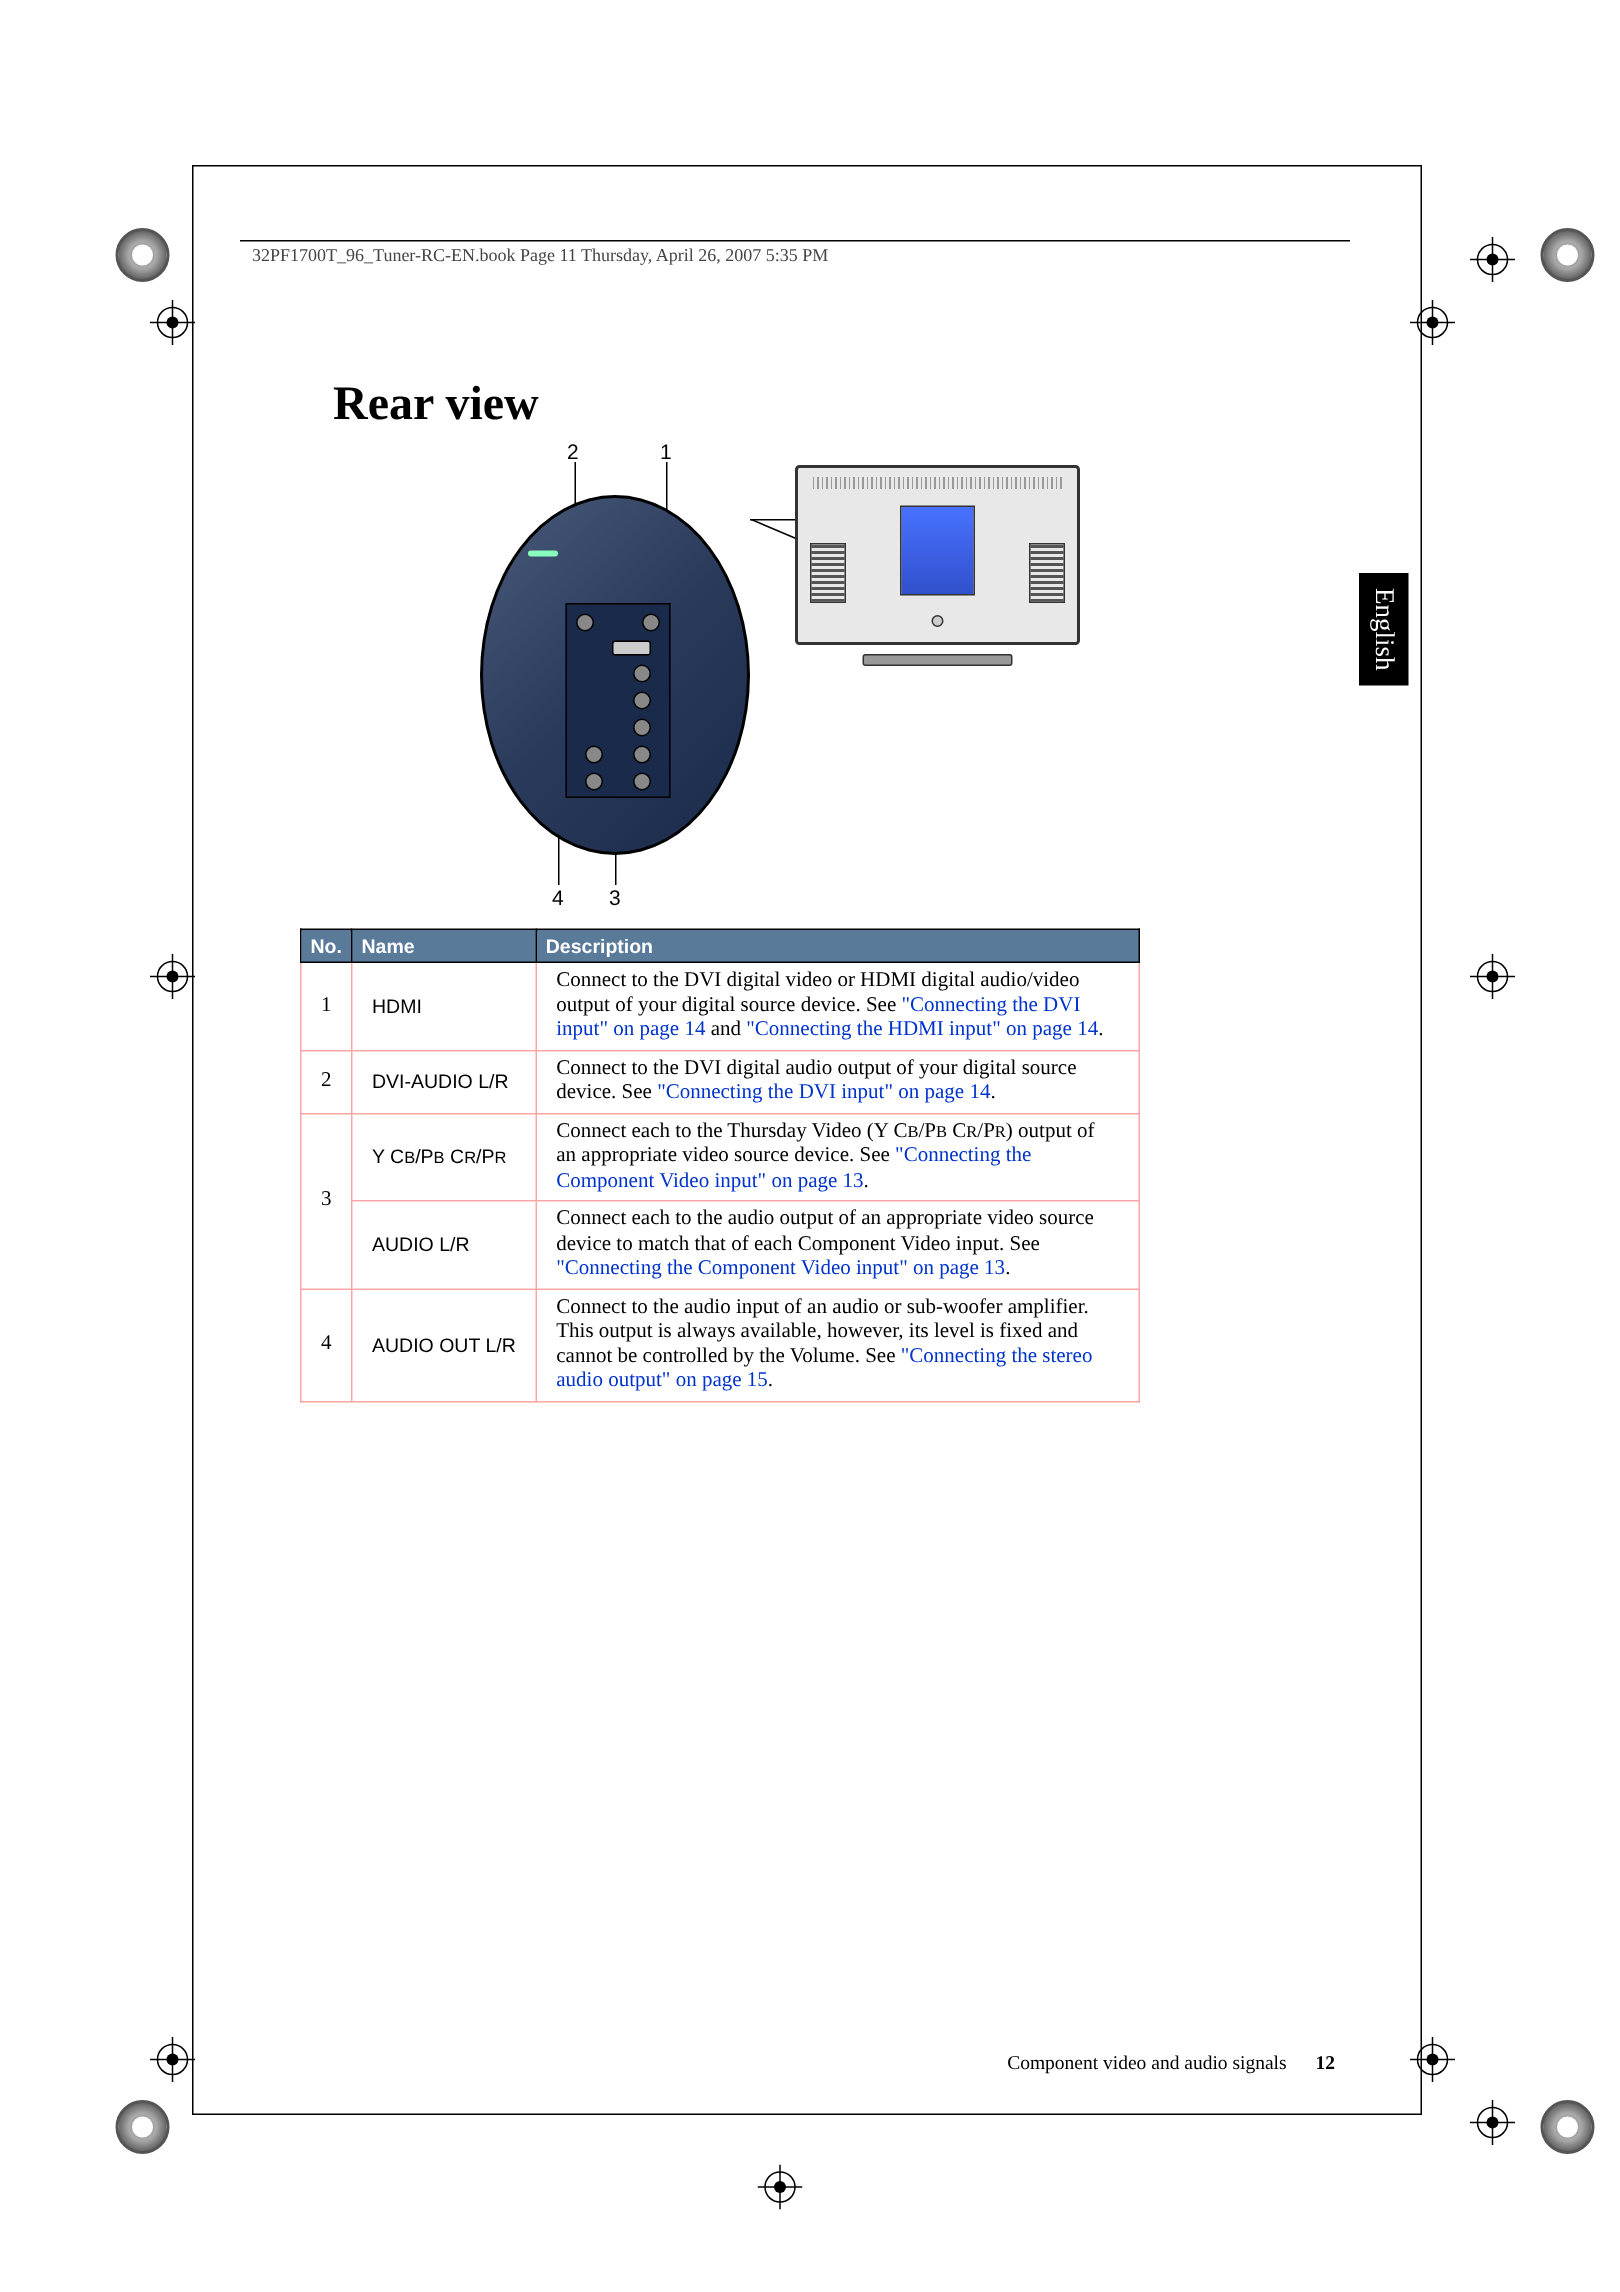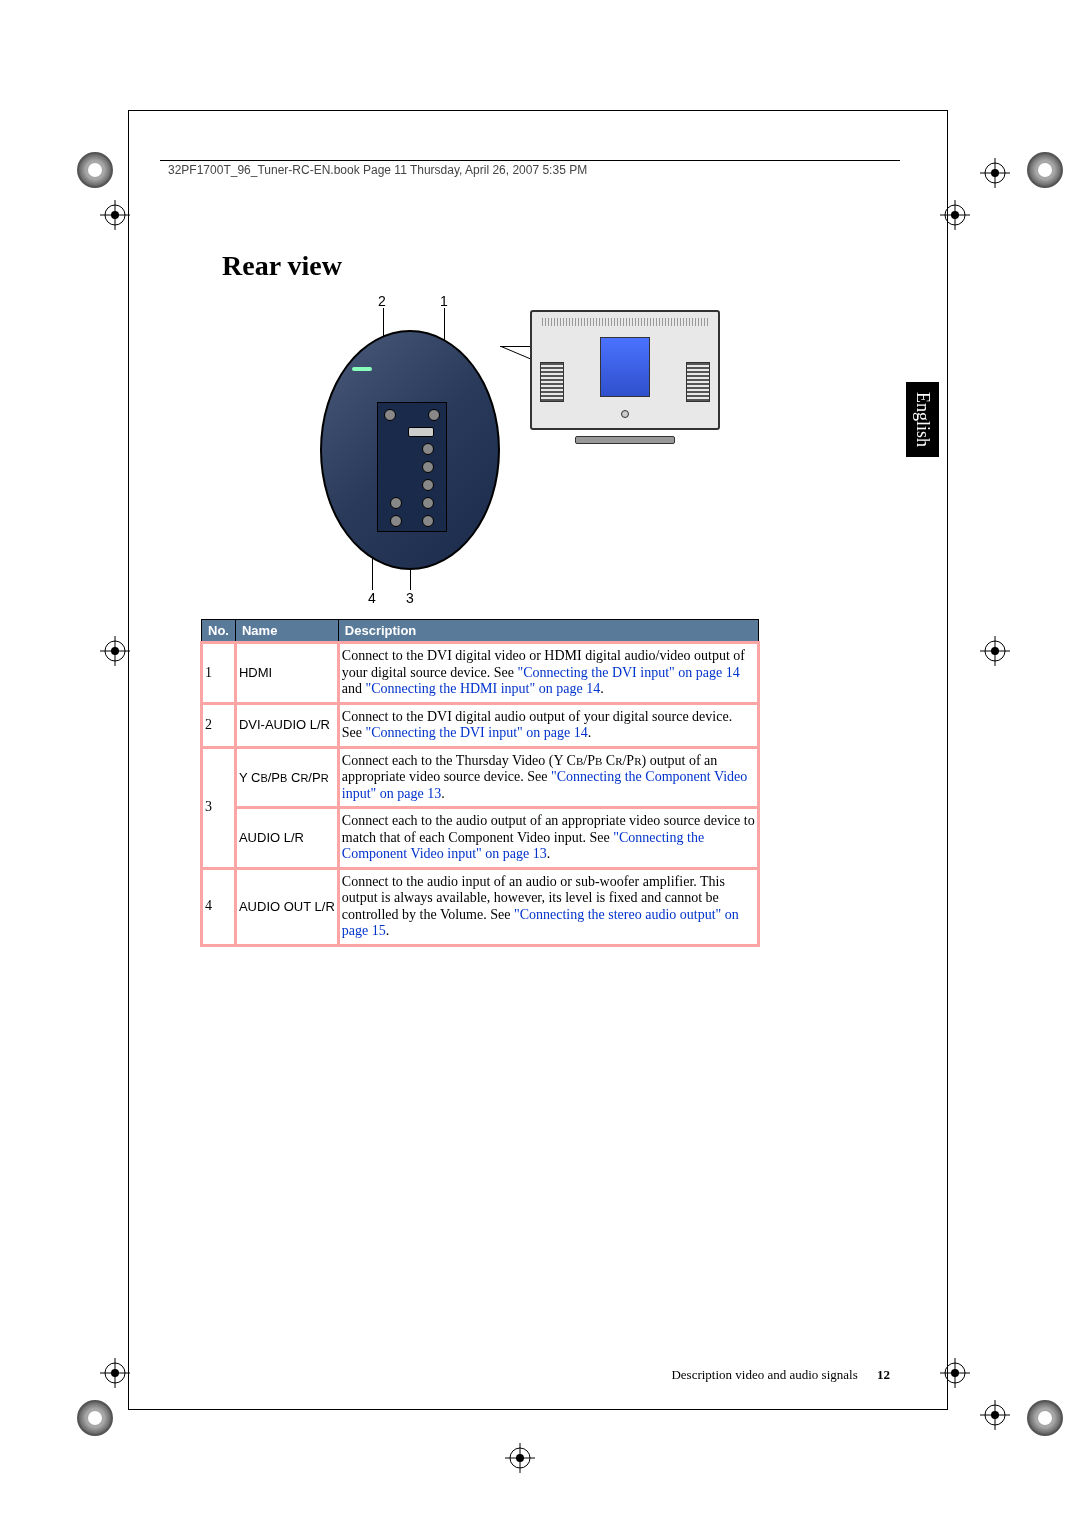--- a/index.html
+++ b/index.html
@@ -50,29 +50,29 @@
     position: absolute;
     top: 160px;
     left: 160px;
     width: 740px;
     border-bottom: 1px solid #000;
   }
   .header-text {
     position: absolute;
     top: 163px;
     left: 168px;
-    font-family: Liberation Sans, sans-serif;
+    font-family: Liberation Serif, serif;
     font-size: 12px;
     color: #444;
   }
   .title {
     position: absolute;
     top: 250px;
     left: 222px;
-    font-size: 28px;
+    font-size: 32px;
     font-weight: bold;
     color: #000;
     font-family: 'Times New Roman', serif;
   }
   .lang-tab {
     position: absolute;
     top: 382px;
     right: 141px;
     background: #000;
     color: #fff;
@@ -206,22 +206,22 @@
     background: #5a7a9a;
     color: #fff;
     text-align: left;
     padding: 3px 6px;
     border: 1px solid #000;
     font-family: Arial, sans-serif;
     font-weight: bold;
     font-size: 13px;
   }
   .ports-table td {
-    border: 3px solid #fca5a5;
-    padding: 4px 2px;
+    border: 1px solid #fca5a5;
+    padding: 4px 13px;
     vertical-align: middle;
     line-height: 1.18;
   }
   .ports-table .name-col {
     font-family: Arial, sans-serif;
     font-size: 13px;
     white-space: nowrap;
   }
   .ports-table .no-col {
     width: 28px;
@@ -443,15 +443,15 @@
       <td class="no-col">4</td>
       <td class="name-col">AUDIO OUT L/R</td>
       <td>
         <span>Connect to the audio input of an audio or sub-woofer amplifier. This output is always available, however, its level is fixed and cannot be controlled by the Volume. See </span><span class="link">"Connecting the stereo audio output" on page 15</span><span>.</span>
       </td>
     </tr>
   </tbody>
 </table>
 
 <div class="footer">
-  <span>Description video and audio signals</span>
+  <span>Component video and audio signals</span>
   <span class="pgnum">12</span>
 </div>
 
 </body></html>

